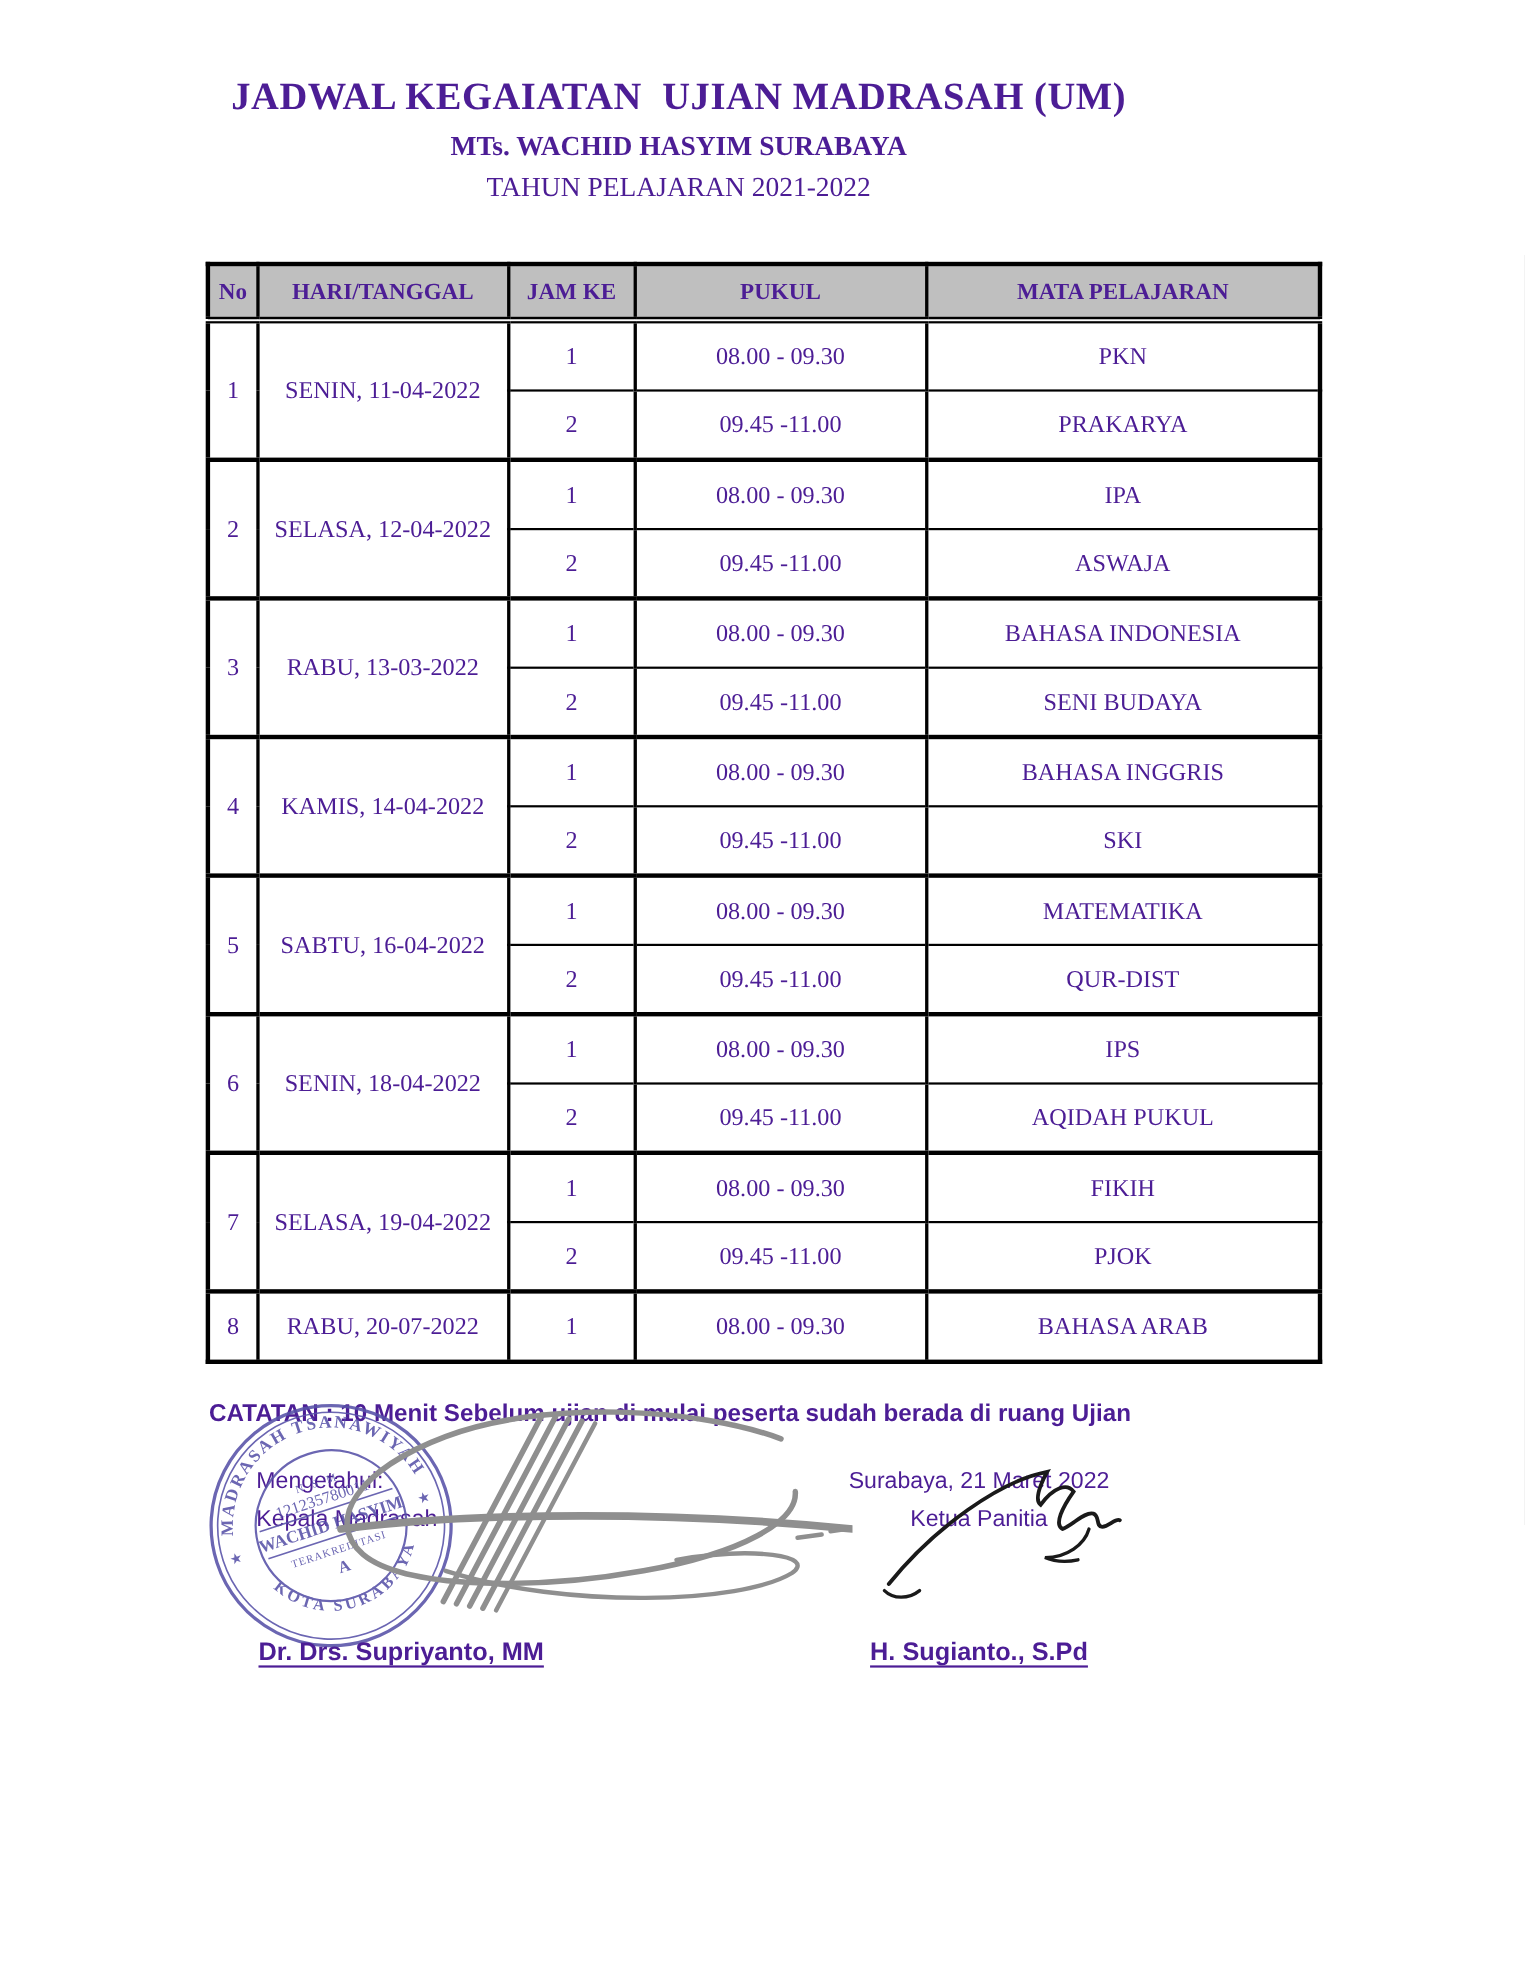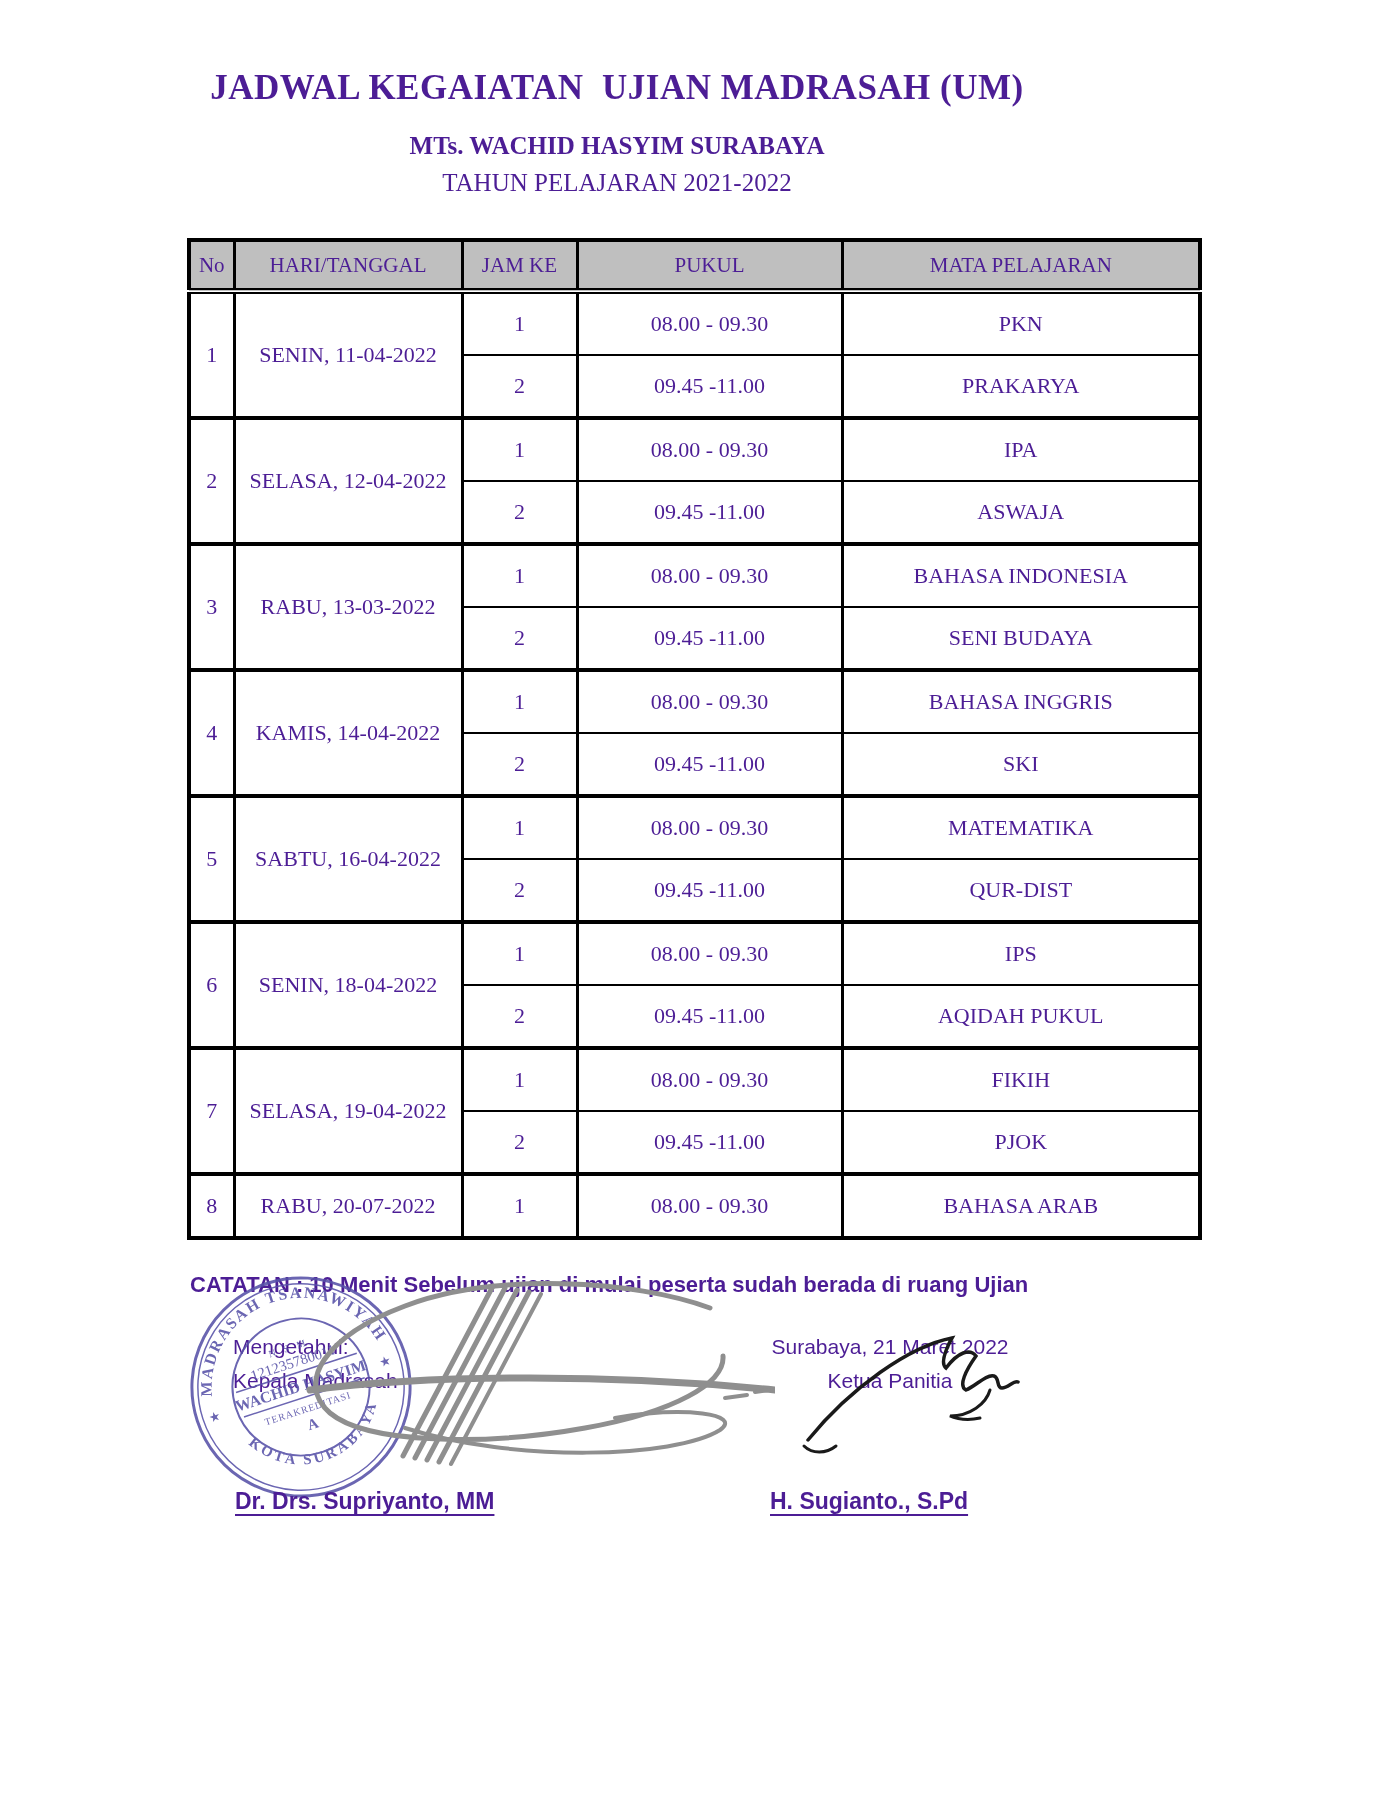--- a/index.html
+++ b/index.html
@@ -4,32 +4,32 @@
 <style>
   html,body { margin:0; padding:0; background:#e8e8e8; }
   .page {
     position:relative; width:1386px; height:1794px; margin:0 auto;
     background:#ffffff; overflow:hidden;
     font-family:"Liberation Serif", serif; color:#4c1d95;
   }
   
   .doc-title { position:absolute; top:68px; left:187px; width:860px; text-align:center; }
   .doc-title .t1 { font-size:35px; font-weight:bold; letter-spacing:.5px; white-space:pre-wrap; }
-  .doc-title .t2 { font-size:25px; font-weight:bold; margin-top:24px; }
+  .doc-title .t2 { font-size:25px; font-weight:bold; margin-top:12px; }
   .doc-title .t3 { font-size:25px; font-weight:normal; margin-top:9px; }
 
   
   table.schedule {
     position:absolute; top:238px; left:187px; width:1011px;
     border-collapse:collapse; table-layout:fixed; text-align:center;
     font-size:22px; border:4px solid #000;
   }
   .w-no{width:45px} .w-day{width:228px} .w-jam{width:115px} .w-pukul{width:265px} .w-mapel{width:358px}
   table.schedule th {
-    background:var(--header-bg,#bfbfbf); font-weight:normal; font-size:21px;
+    background:var(--header-bg,#bfbfbf); font-weight:bold; font-size:21px;
     height:46px; border:3px solid #000; border-bottom:6px double #000; padding:0 2px;
   }
   table.schedule td {
     height:60px; padding:0 4px; vertical-align:middle;
     border-left:3px solid #000; border-right:3px solid #000;
     border-top:2px solid #000; border-bottom:2px solid #000;
   }
   table.schedule tr.group-start td { border-top:4px solid #000; }
 
   
@@ -42,21 +42,21 @@
   .sign-labels, .sign-name { font-family:"Liberation Sans", sans-serif; }
   .sign-left-labels { position:absolute; top:1330px; left:233px; font-size:21px; line-height:1.6; }
   .sign-right-labels { position:absolute; top:1330px; left:770px; width:240px; text-align:center; font-size:21px; line-height:1.6; }
   .name-left, .name-right {
     position:absolute; top:1478px; font-weight:bold; font-size:23px;
     text-decoration:underline; text-decoration-thickness:2px; text-underline-offset:5px;
     font-family:"Liberation Sans", sans-serif;
     margin-top:10px;
   }
   .name-left { left:235px; }
-  .name-right { left:770px; width:240px; }
+  .name-right { left:770px; width:240px; text-align:center; }
 
   .stamp { position:absolute; left:182px; top:1268px; width:238px; height:238px; transform:rotate(-18deg); opacity:.88; }
   .stamp text { fill:var(--stamp-color,#5751a8); font-family:"Liberation Serif", serif; }
   .stamp .ring { fill:none; stroke:var(--stamp-color,#5751a8); }
   .stamp line { stroke:var(--stamp-color,#5751a8); stroke-width:1.5; }
 
   .sig-left  { position:absolute; left:255px; top:1278px; width:520px; height:195px; }
   .sig-left path { fill:none; stroke:var(--sig-left-color,#8f8f8f); stroke-linecap:round; }
   .sig-right { position:absolute; left:800px; top:1318px; width:230px; height:145px; }
   .sig-right path { fill:none; stroke:var(--sig-right-color,#1a1a1a); stroke-linecap:round; }

